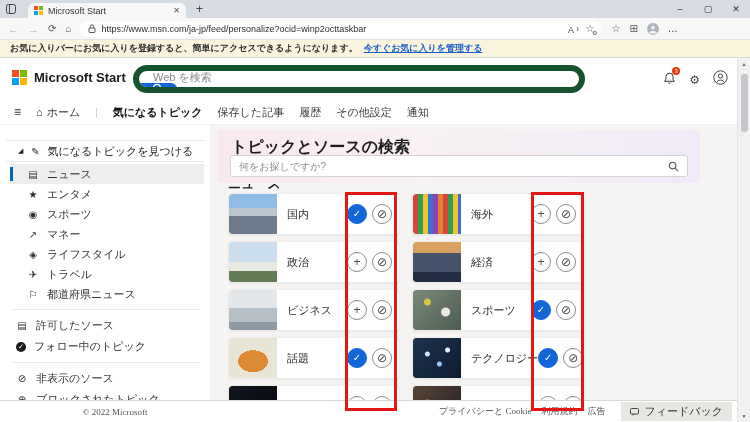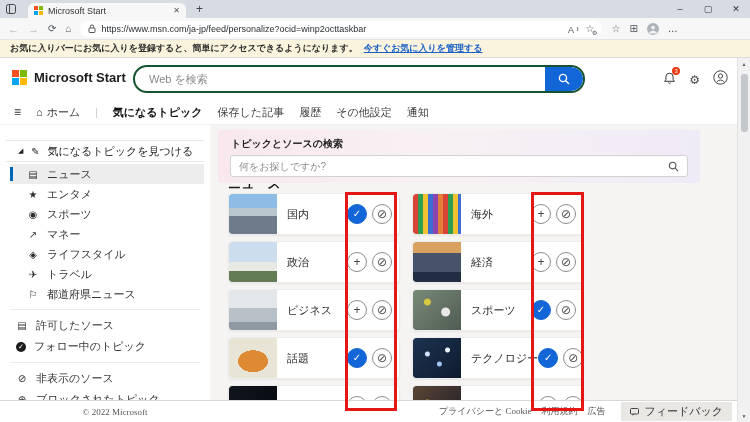--- a/index.html
+++ b/index.html
@@ -32,21 +32,21 @@
   .more-dots { font-size:10px; color:#333; letter-spacing:1px; }
 
   .notifbar { position:absolute; left:0; top:40px; width:750px; height:18px; background:#faf4df; border-bottom:1px solid #dadada; display:flex; align-items:center; padding:0 10px; gap:6px; }
   .notif-text { font-size:9px; font-weight:bold; color:#2b2b2b; }
   .notif-link { font-size:9px; font-weight:bold; color:#1a60c7; text-decoration:underline; }
 
   
   .siteheader { position:absolute; left:0; top:58px; width:750px; height:42px; background:#fff; }
   .brand { position:absolute; left:12px; top:12px; display:flex; align-items:center; gap:7px; }
   .brand-name { font-size:13px; font-weight:bold; color:#1b1b1b; }
-  .search { position:absolute; left:133px; top:7px; width:452px; height:28px; border:2px solid #14532d; border-radius:15px; background:#fff; display:flex; overflow:hidden; }
+  .search { position:absolute; left:133px; top:7px; width:452px; height:28px; border:6px solid #14532d; border-radius:15px; background:#fff; display:flex; overflow:hidden;flex-direction:column; }
   .search input { flex:1; border:0; outline:none; padding:0 0 0 14px; font-size:11px; color:#333; background:transparent; font-family:inherit; }
   .search input::placeholder { color:#8a8a8a; }
   .search-btn { width:38px; border:0; background:var(--accent); display:flex; align-items:center; justify-content:center; border-radius:0 15px 15px 0; }
   .hdr-icons { position:absolute; right:22px; top:12px; display:flex; align-items:center; gap:13px; }
   .bell-wrap { position:relative; }
   .badge { position:absolute; right:-4px; top:-4px; min-width:8px; height:8px; border-radius:4px; background:#e8380d; color:#fff; font-size:6px; line-height:8px; text-align:center; padding:0 1px; }
   .gear-glyph { font-size:12px; color:#474747; }
 
   
   .navbar { position:absolute; left:0; top:100px; width:750px; height:25px; background:#fff; display:flex; align-items:center; padding-left:14px; gap:15px; border-bottom:1px solid #f0f0f0; }
@@ -65,21 +65,21 @@
   .side-item { height:20px; display:flex; align-items:center; gap:8px; padding-left:17px; font-size:11px; color:#333; position:relative; }
   .side-item.active { background:#ededed; }
   .side-item.active::before { content:""; position:absolute; left:0; top:3px; bottom:3px; width:3px; background:#0067b8; }
   .side-list2 { margin:0 6px 0 10px; }
   .side-item2 { height:21px; display:flex; align-items:center; gap:8px; padding-left:6px; font-size:11px; color:#333; }
   .side-div { border-top:1px solid #ececec; margin:5px 10px 5px 10px; }
   .chk-circle { width:10px; height:10px; border-radius:50%; background:#1b1b1b; color:#fff; font-size:7px; line-height:10px; text-align:center; flex-shrink:0; }
 
   .main { position:absolute; left:210px; top:0; width:540px; height:275px; background:#f5f4f2; overflow:hidden; }
   .panel { position:absolute; left:8px; top:5px; width:482px; height:53px; border-radius:4px; background:linear-gradient(90deg,#f8e8ee 0%,#f8f1f3 45%,#efeaf7 100%); }
-  .panel-title { position:absolute; left:13px; top:7px; font-size:10px; font-weight:bold; color:#1c1c1c; }
+  .panel-title { position:absolute; left:13px; top:7px; font-size:16px; font-weight:bold; color:#1c1c1c; }
   .tsearch { position:absolute; left:12px; right:12px; bottom:6px; height:22px; background:#fff; border:1px solid #d2d2d2; border-radius:3px; display:flex; align-items:center; padding:0 8px; }
   .tsearch input { flex:1; border:0; outline:none; font-size:10px; color:#333; font-family:inherit; }
   .tsearch input::placeholder { color:#8d8d8d; }
   .clipped { position:absolute; left:18px; top:59px; height:8px; overflow:hidden; width:120px; }
   .clipped span { display:block; margin-top:-9px; font-size:13px; font-weight:bold; color:#1c1c1c; }
 
   .grid { position:absolute; left:18px; top:68px; display:grid; grid-template-columns:172px 172px; column-gap:12px; row-gap:6px; grid-auto-rows:42px; }
   .card { background:#fff; border:1px solid #ececec; border-radius:4px; box-shadow:0 1px 2px rgba(0,0,0,.06); display:flex; align-items:center; overflow:hidden; }
   .tile { width:48px; height:100%; flex-shrink:0; border-radius:3px 0 0 3px; }
   .tlabel { margin-left:10px; font-size:11px; color:#2b2b2b; white-space:nowrap; }

